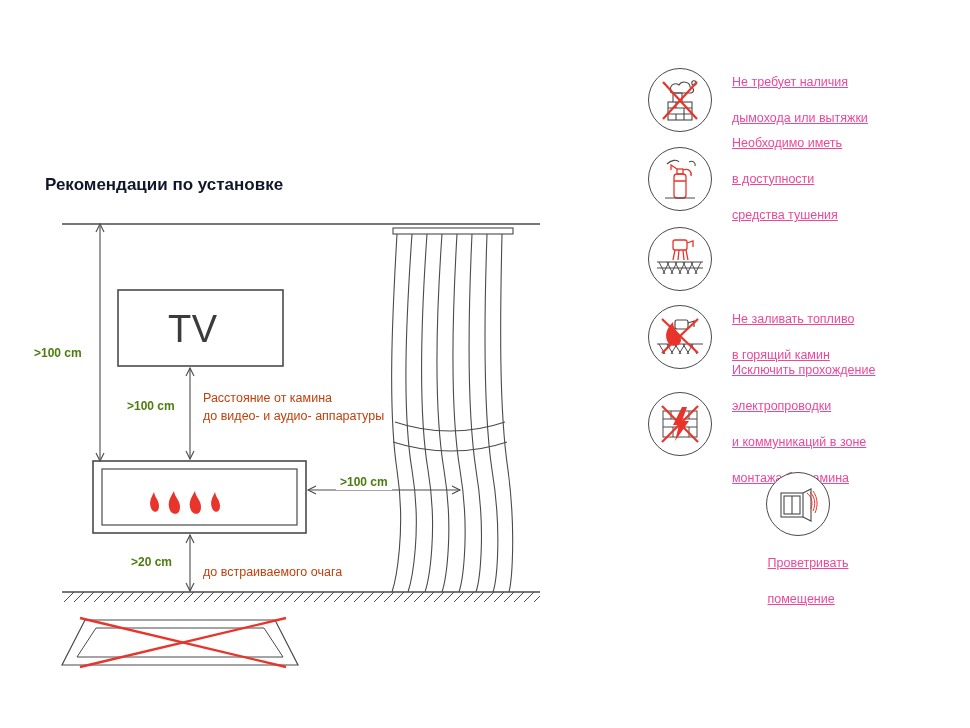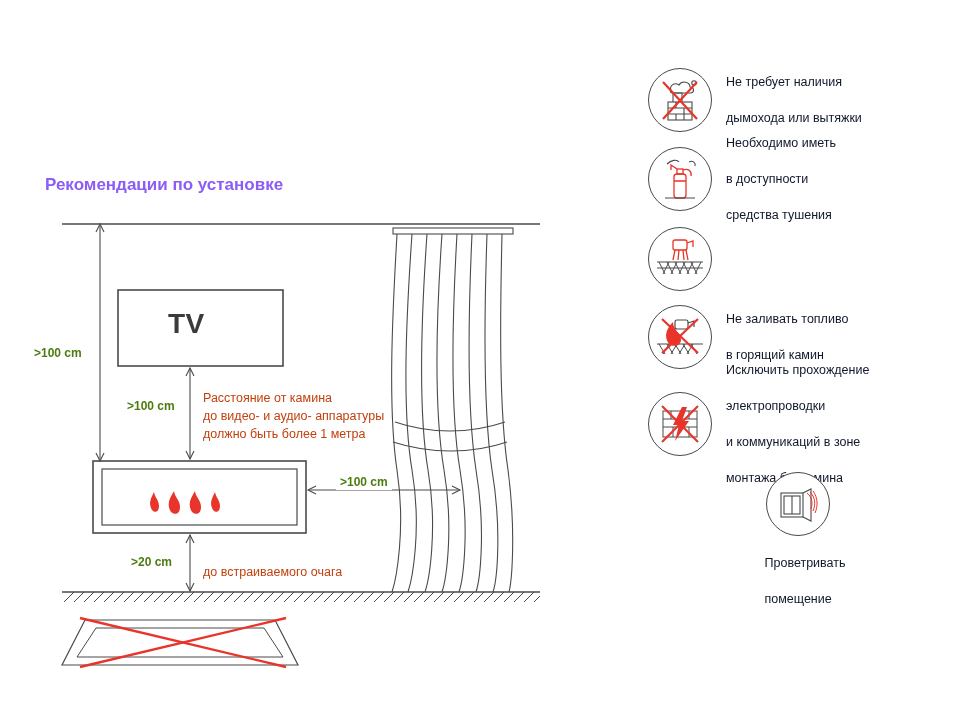--- a/index.html
+++ b/index.html
@@ -15,62 +15,63 @@
 
   
   .main-title{
     position:absolute;left:44px;top:60px;
     font-size:33px;font-weight:400;color:#4d4d4d;
     letter-spacing:0.2px;
     white-space:nowrap;
   }
   .sub-title{
     position:absolute;left:45px;top:175px;
-    font-size:17px;font-weight:bold;color:#8b5cf6;
+    font-size:17px;font-weight:bold;color:#0f172a;
     white-space:nowrap;
   }
 
   
   .diagram{position:absolute;left:40px;top:210px;width:560px;height:470px;}
   .diagram svg{display:block;}
 
   .dim-label{
     position:absolute;
     font-size:12px;font-weight:bold;color:#4d7c0f;
     white-space:nowrap;
   }
   .note{
     position:absolute;
     font-size:12.5px;color:#c2410c;line-height:1.42;
     white-space:nowrap;
   }
   .tv-label{
     position:absolute;
-    font-size:28px;font-weight:bold;color:#3b3b3b;
+    font-size:38px;font-weight:normal;color:#3b3b3b;
     letter-spacing:0.5px;
   }
 
   
   .icon-list{position:absolute;left:648px;top:62px;width:300px;}
   .icon-row{
     position:relative;
     display:flex;align-items:center;
     margin-bottom:0;
   }
   .icon-badge{
     width:62px;height:62px;flex:0 0 62px;
     border:1.4px solid #4a4a4a;border-radius:50%;
     position:relative;overflow:hidden;
     background:#fff;
   }
   .icon-badge svg{position:absolute;left:0;top:0;}
   .icon-text{
-    margin-left:14px;
-    font-size:12.5px;color:#0f172a;line-height:1.45;
+    margin-left:20px;
+    font-size:12.5px;color:#ec4899;line-height:1.45;
     white-space:pre-line;
+    text-decoration:underline;
   }
 </style>
 </head>
 <body>
 
 <div class="page">
 
   <div class="sub-title">Рекомендации по установке</div>
 
   <div class="diagram">
@@ -190,21 +191,20 @@
 
     <div class="tv-label" style="left:128px;top:98px;">TV</div>
 
     <div class="dim-label" style="left:-6px;top:136px;">&gt;100 cm</div>
     <div class="dim-label" style="left:84px;top:188px;background:#fff;padding:1px 3px;">&gt;100 cm</div>
     <div class="dim-label" style="left:296px;top:264px;background:#fff;padding:1px 4px;">&gt;100 cm</div>
     <div class="dim-label" style="left:88px;top:344px;background:#fff;padding:1px 3px;">&gt;20 cm</div>
 
     <div class="note" style="left:163px;top:180px;">Расстояние от камина</div>
     <div class="note" style="left:163px;top:198px;">до видео- и аудио- аппаратуры</div>
-    <div class="note" style="left:163px;top:216px;">должно быть более 1 метра</div>
 
     <div class="note" style="left:163px;top:354px;">до встраиваемого очага</div>
   </div>
 
   <div class="icon-list">
 
     <div class="icon-row" style="height:76px;">
       <div class="icon-badge">
         <svg width="62" height="62" viewBox="0 0 62 62">
           <g stroke="#4a4a4a" stroke-width="1.1" fill="none">

